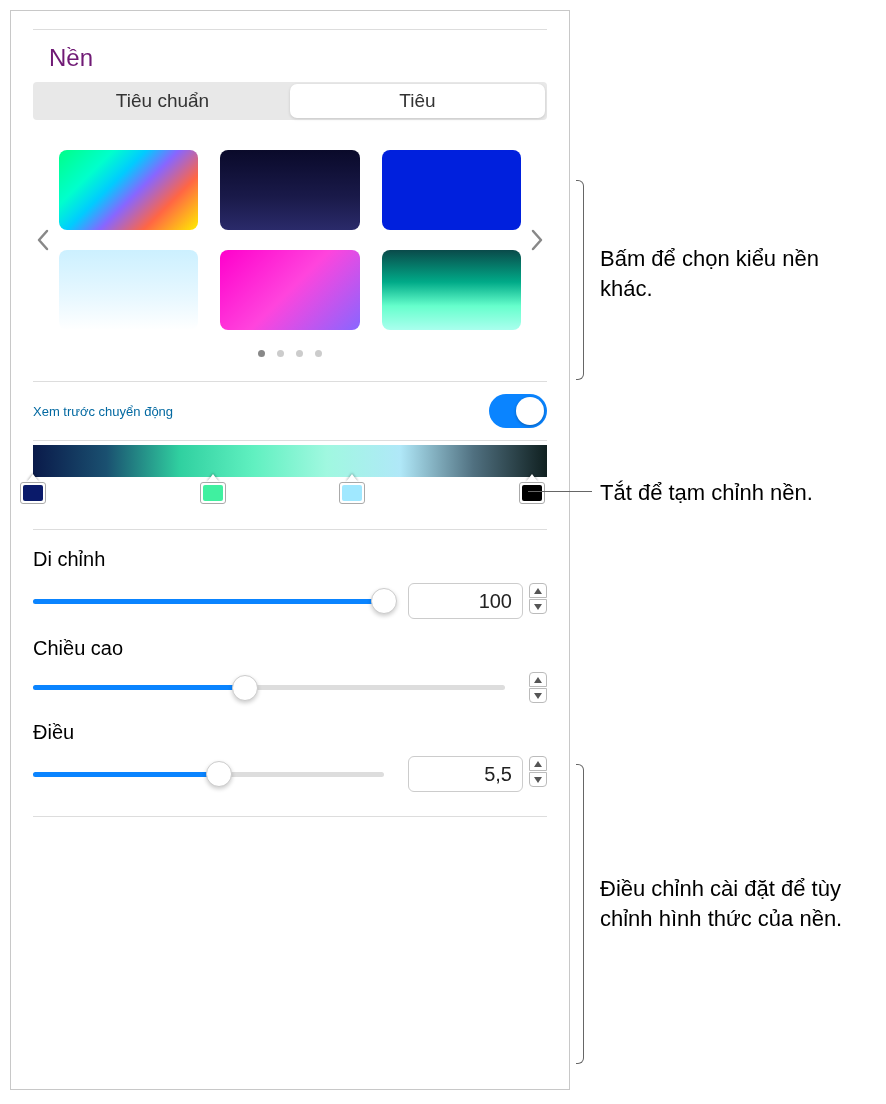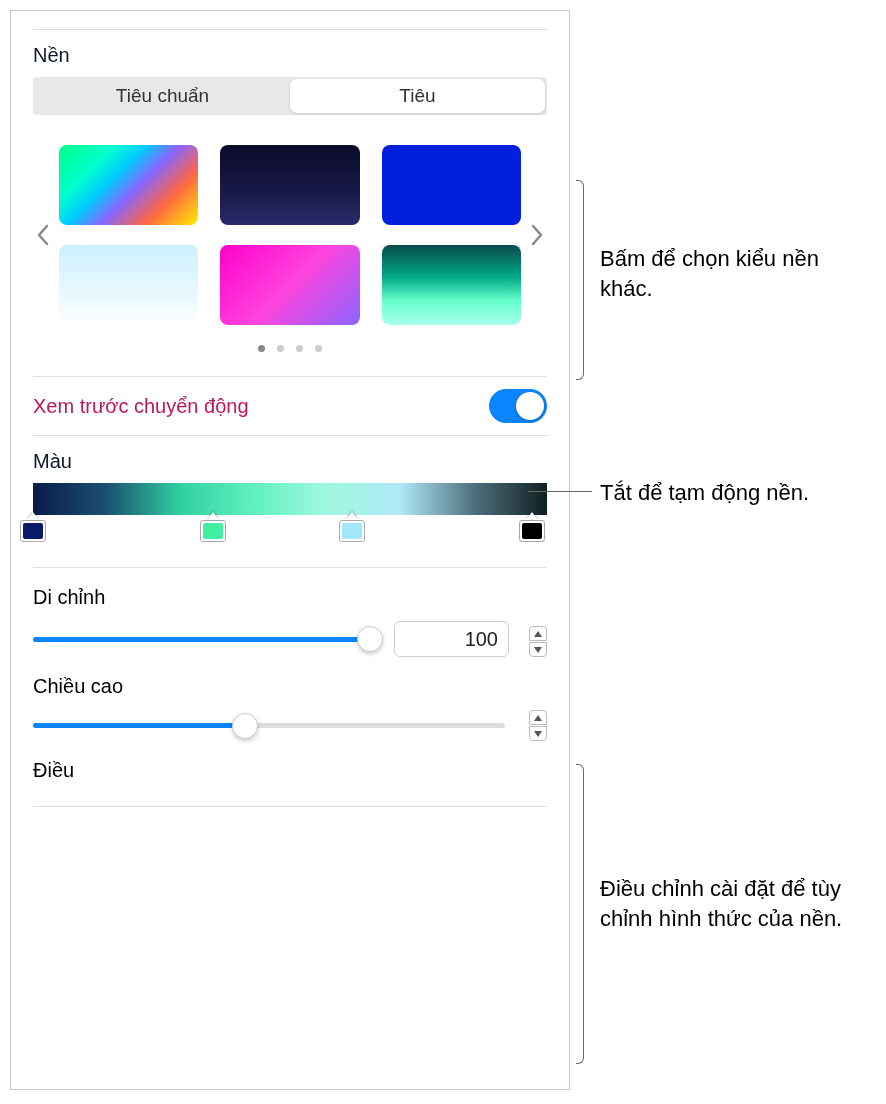--- a/index.html
+++ b/index.html
@@ -15,21 +15,21 @@
   position: absolute;
   left: 10px;
   top: 10px;
   width: 560px;
   height: 1080px;
   border: 1px solid #c8c8c8;
   background: #fff;
   padding: 18px 22px;
 }
 .divider { border: none; border-top: 1px solid #ddd; }
-.section-title { font-size: 20px; color: #0f172a; margin: 14px 0 10px; }
+.section-title { font-size: 24px; color: #701a75; margin: 14px 16px 10px; }
 .segmented {
   display: flex;
   width: 100%;
   border-radius: 4px;
   background: #e8e8e8;
   padding: 2px;
   height: 38px;
   margin-bottom: 30px;
 }
 .segment {
@@ -60,21 +60,21 @@
   gap: 20px 22px;
 }
 .thumb { border-radius: 8px; cursor: pointer; }
 .pager { display: flex; gap: 12px; justify-content: center; margin: 20px 0 24px; }
 .dot { width: 7px; height: 7px; border-radius: 50%; background: #ccc; cursor: pointer; }
 .dot.active { background: #888; }
 .row {
   display: flex; align-items: center; justify-content: space-between;
   padding: 12px 0;
 }
-.row-label { font-size: 20px; color: #be185d; }
+.row-label { font-size: 13px; color: #0369a1; }
 .toggle {
   width: 58px; height: 34px; border-radius: 17px;
   background: #0a84ff; position: relative; cursor: pointer;
 }
 .toggle-knob {
   position: absolute; right: 3px; top: 3px;
   width: 28px; height: 28px; border-radius: 50%;
   background: #fff; box-shadow: 0 1px 3px rgba(0,0,0,0.3);
 }
 .gradient-bar {
@@ -108,21 +108,21 @@
 }
 .track { width: 100%; height: 5px; border-radius: 3px; background: #ddd; position: relative; }
 .track-fill { position: absolute; left: 0; top: 0; height: 100%; background: #0a84ff; border-radius: 3px; }
 .thumb-dot {
   position: absolute; width: 26px; height: 26px; border-radius: 50%;
   background: #fff; border: 1px solid #ccc;
   box-shadow: 0 2px 4px rgba(0,0,0,0.2);
   transform: translateX(-50%);
 }
 .stepper {
-  display: flex; align-items: flex-end; gap: 20px;
+  display: flex; align-items: flex-start; gap: 6px;
 }
 .stepper-input {
   width: 115px; height: 36px;
   border: 1px solid #ccc; border-radius: 6px;
   font-size: 20px; text-align: right; padding: 0 10px;
   color: #222;
 }
 .stepper-btns { display: flex; flex-direction: column; gap: 1px; }
 .step-btn {
   width: 18px; height: 15px;
@@ -195,21 +195,20 @@
 
   <hr class="divider">
   <div class="row">
     <div class="row-label">Xem trước chuyển động</div>
     <div class="toggle">
       <div class="toggle-knob"></div>
     </div>
   </div>
   <hr class="divider">
 
-  <div class="section-title">Màu</div>
   <div class="gradient-bar"></div>
   <div class="stops" id="stops">
       <div class="stop" style="left: calc(0% - 13px);">
         <div class="stop-tri"></div>
         <div class="stop-box">
           <div class="stop-box-inner" style="background:#0a1a6a"></div>
         </div>
       </div>
       <div class="stop" style="left: calc(35% - 13px);">
         <div class="stop-tri"></div>
@@ -279,26 +278,49 @@
             <svg width="8" height="6" viewBox="0 0 8 6">
                   <path d="M4 6 L8 0 L0 0 Z" fill="#555"></path>
                 </svg>
           </div>
         </div>
       </div>
     </div>
       </div>
       <div class="slider-section">
     <div class="slider-label">Điều</div>
+    <div class="slider-row">
+      <div class="slider">
+        <div class="track">
+              <div class="track-fill" style="width:53%"></div>
+            </div>
+        <div class="thumb-dot" style="left:53%"></div>
+      </div>
+      <div class="stepper">
+        <input class="stepper-input" value="5,5" style="">
+        <div class="stepper-btns">
+          <div class="step-btn up">
+            <svg width="8" height="6" viewBox="0 0 8 6">
+                  <path d="M4 0 L8 6 L0 6 Z" fill="#555"></path>
+                </svg>
+          </div>
+          <div class="step-btn down">
+            <svg width="8" height="6" viewBox="0 0 8 6">
+                  <path d="M4 6 L8 0 L0 0 Z" fill="#555"></path>
+                </svg>
+          </div>
+        </div>
+      </div>
+    </div>
       </div>
     </div>
 
   <hr class="divider" style="margin-top:24px">
 </div>
 
 <div class="callout-bracket" style="left:576px; top:180px; width:8px; height:200px;"></div>
 <div class="callout" style="left:600px; top:244px; width:270px;">Bấm để chọn kiểu nền khác.</div>
 
 <div class="callout-line" style="left:528px; top:491px; width:64px;"></div>
-<div class="callout" style="left:600px; top:478px; width:280px;">Tắt để tạm động nền.</div>
+<div class="callout" style="left:600px; top:478px; width:280px;">Tắt để tạm chỉnh nền.</div>
 
 <div class="callout-bracket" style="left:576px; top:764px; width:8px; height:300px;"></div>
 <div class="callout" style="left:600px; top:874px; width:260px;">Điều chỉnh cài đặt để tùy chỉnh hình thức của nền.</div>
 
 </body></html>

